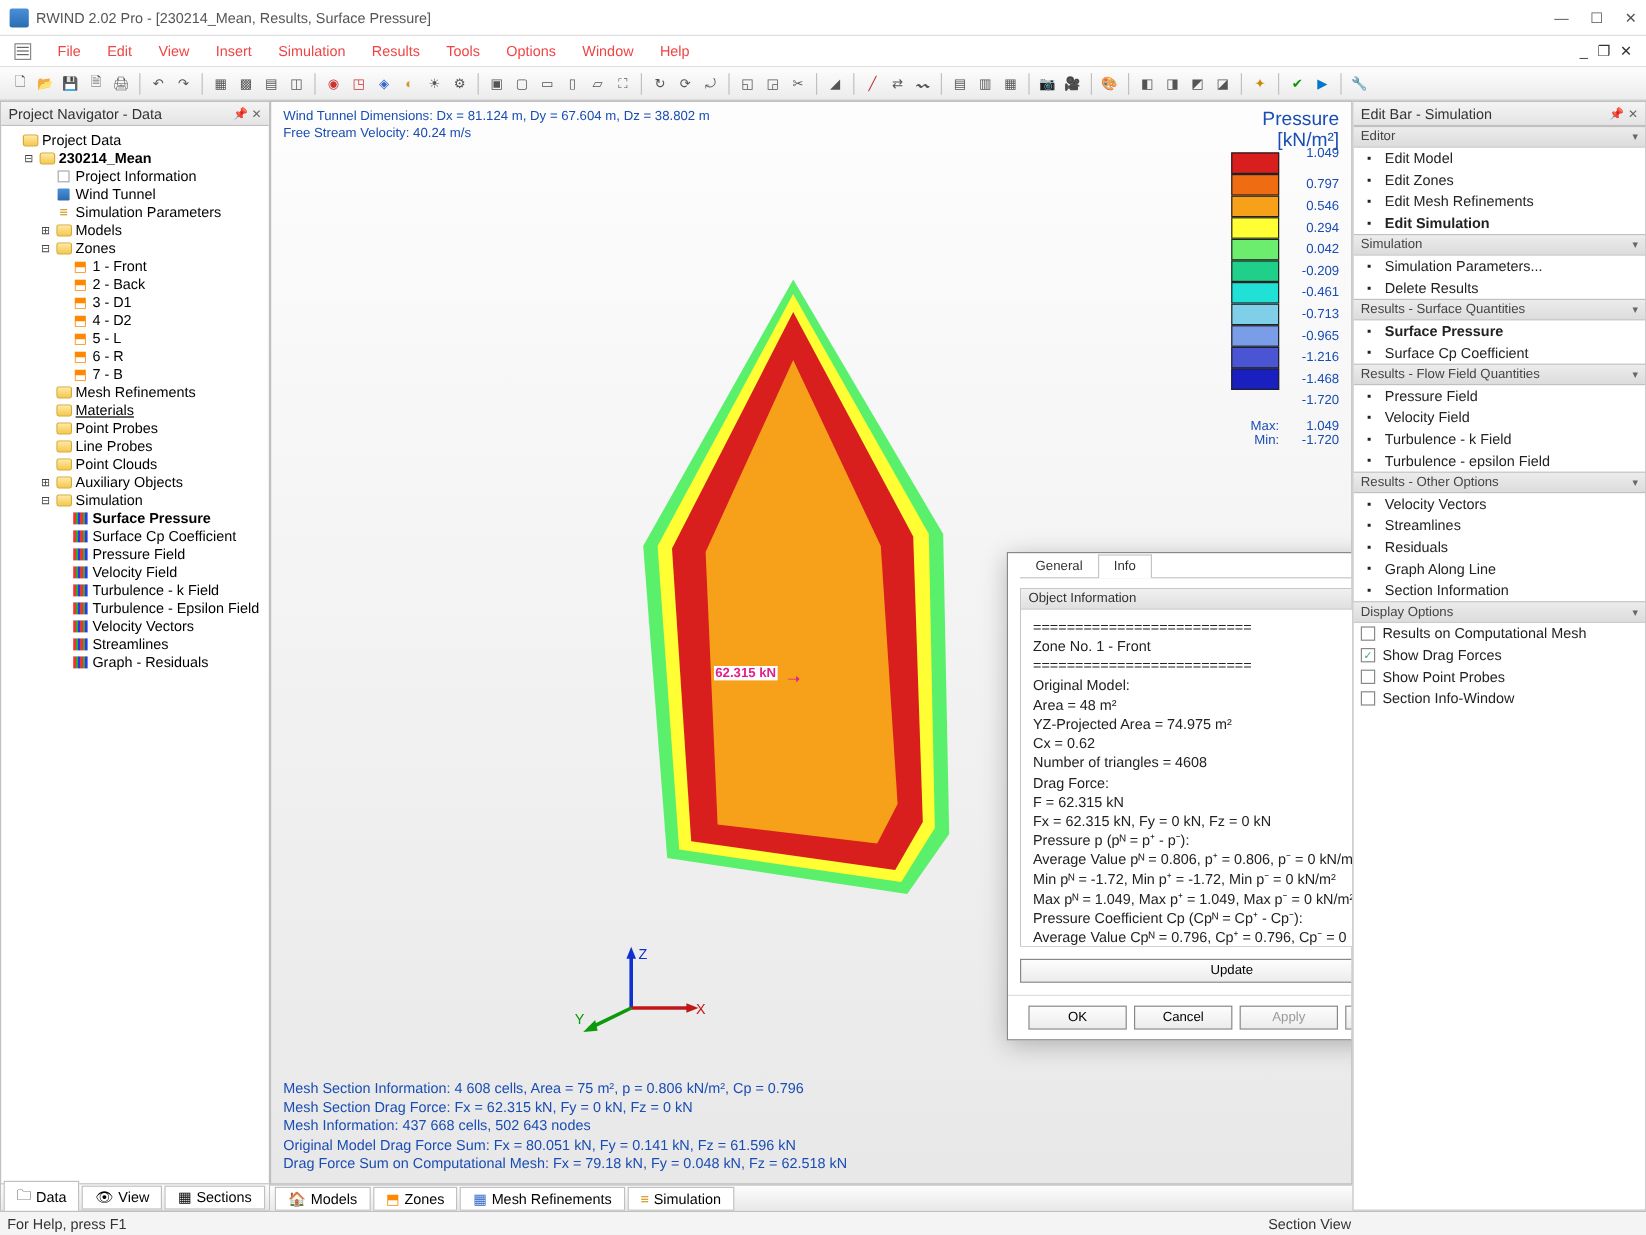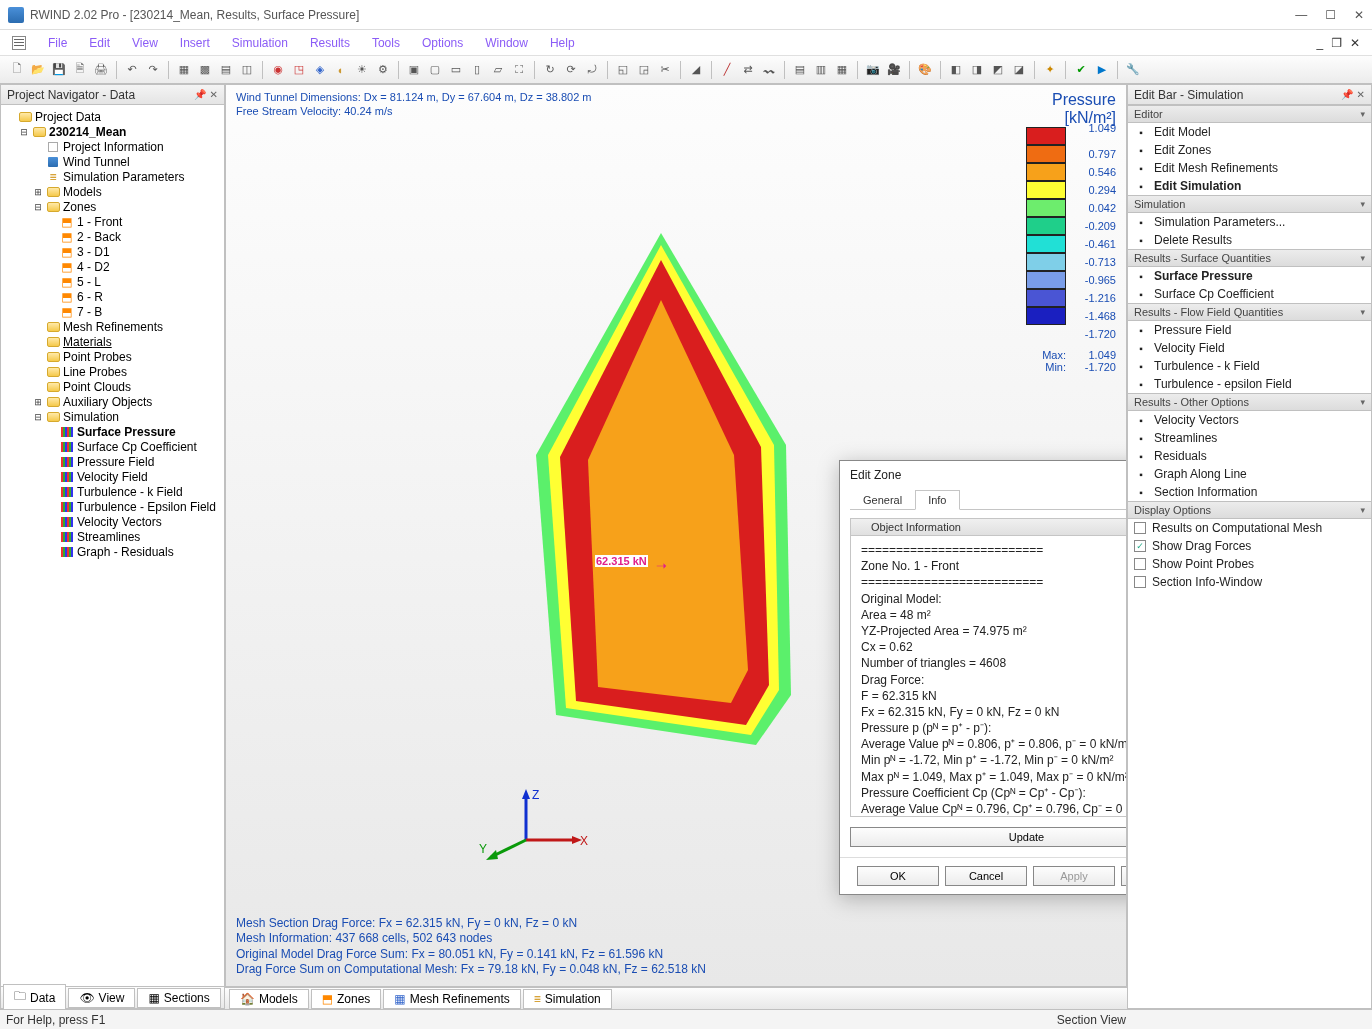--- a/index.html
+++ b/index.html
@@ -2,21 +2,21 @@
 <html><head>
 <meta charset="utf-8">
 <style>
 * { box-sizing: border-box; margin: 0; padding: 0; font-family: 'Segoe UI', Tahoma, sans-serif; font-size: 12px; }
 body { background: #f0f0f0; width: 1372px; height: 1029px; overflow: hidden; display: flex; flex-direction: column; }
 .titlebar { height: 30px; background: #fff; display: flex; align-items: center; padding: 0 8px; border-bottom: 1px solid #ddd; }
 .titlebar-icon { width: 16px; height: 16px; margin-right: 6px; background: linear-gradient(#4a90d9,#2b6cb0); border-radius: 2px; }
 .titlebar-text { flex: 1; color: #555; }
 .win-controls { display: flex; gap: 18px; color: #555; }
 .menubar { height: 26px; background: #fff; display: flex; align-items: center; padding: 0 12px; gap: 22px; border-bottom: 1px solid #e0e0e0; }
-.menubar-item { color: #8b5cf6; cursor: default; }
+.menubar-item { color: #ef4444; cursor: default; }
 .menubar-left { display:flex; align-items:center; gap:10px; }
 .hamburger { width:14px; height:14px; border:1px solid #888; display:flex; flex-direction:column; justify-content:space-evenly; padding:1px; }
 .hamburger div { height:1px; background:#666; }
 .mdi-controls { margin-left:auto; display:flex; gap:8px; color:#333;}
 .toolbar { height: 28px; background: linear-gradient(#fdfdfd,#ececec); display: flex; align-items: center; padding: 0 8px; gap: 3px; border-bottom: 1px solid #c0c0c0; }
 .tb-btn { width: 18px; height: 18px; display: inline-flex; align-items: center; justify-content: center; font-size: 11px; color: #555; cursor: default; }
 .tb-sep { width: 1px; height: 18px; background: #c0c0c0; margin: 0 3px; }
 .main-row { flex: 1; display: flex; min-height: 0; }
 .panel { background: #fff; display: flex; flex-direction: column; border: 1px solid #c0c0c0; }
 .panel-hdr { background: linear-gradient(#f4f4f4,#e4e4e4); height: 20px; display: flex; align-items: center; padding: 0 6px; font-size: 11px; color: #333; border-bottom: 1px solid #c0c0c0; }
@@ -46,21 +46,21 @@
 .force-lbl { position:absolute; left:369px; top:470px; color:#e0208b; font-size:11px; font-weight:bold; background:#fff; padding:0 1px;}
 .arrow-mark { position:absolute; left:430px; top:473px; color:#e0208b; font-size:13px; }
 .bottom-info { position:absolute; left:10px; bottom:8px; color:#1a4db3; font-size:11px; line-height:1.3; }
 
 .dialog { position:absolute; left:613px; top:375px; width:375px; background:#fff; border:1px solid #888; box-shadow:0 4px 20px rgba(0,0,0,.25); display:flex; flex-direction:column; }
 .dlg-title { height:28px; display:flex; align-items:center; padding:0 10px; font-size:12px; color:#222;}
 .dlg-tabs { display:flex; margin:0 10px; border-bottom:1px solid #c5c5c5;}
 .dlg-tab { padding:3px 12px; border:1px solid transparent; font-size:11px; color:#333; position:relative; top:1px;}
 .dlg-tab.active { background:#fff; border:1px solid #c5c5c5; border-bottom:1px solid #fff;}
 .dlg-group { margin:8px 10px 6px; border:1px solid #c5c5c5; }
-.dlg-group-h { background:linear-gradient(#f0f0f0,#e0e0e0); padding:2px 20px; font-size:11px; color:#333; border-bottom:1px solid #c5c5c5;}
+.dlg-group-h { background:linear-gradient(#f0f0f0,#e0e0e0); padding:2px 6px; font-size:11px; color:#333; border-bottom:1px solid #c5c5c5;}
 .dlg-body { padding:6px 10px; font-size:11px; color:#222; line-height:1.35; height:280px; overflow:auto; background:#fff;}
 .dlg-btn { padding:3px 20px; border:1px solid #888; background:linear-gradient(#fdfdfd,#ececec); font-size:11px; min-width:82px;}
 .dlg-update { margin:4px 10px 10px; display:inline-block;}
 .dlg-btnrow { display:flex; justify-content:flex-end; gap:6px; padding:8px 10px; border-top:1px solid #ddd;}
 
 .rs-section-h { background:linear-gradient(#ececec,#dcdcdc); padding:2px 6px; font-size:11px; color:#444; border-top:1px solid #c0c0c0; border-bottom:1px solid #c0c0c0; display:flex; align-items:center;}
 .rs-section-h .chev{margin-left:auto; font-size:9px;color:#666;}
 .rs-item { display:flex; align-items:center; height:18px; padding:0 6px; font-size:11px; color:#222; gap:6px; cursor:default;}
 .rs-item.bold{font-weight:bold;}
 .rs-icon{ width:14px; height:14px; display:inline-flex; align-items:center; justify-content:center; font-size:10px;}
@@ -492,30 +492,28 @@
           <span style="width:40px;text-align:right;color:#1a4db3;font-size:11px">Max:</span>
           <span style="flex:1;text-align:right;color:#1a4db3;font-size:11px">1.049</span>
         </div>
         <div style="display:flex;">
           <span style="width:40px;text-align:right;color:#1a4db3;font-size:11px">Min:</span>
           <span style="flex:1;text-align:right;color:#1a4db3;font-size:11px">-1.720</span>
         </div>
       </div>
 
       <div class="bottom-info" id="bottom-info">
+          <div>Mesh Section Information: 4 608 cells, Area = 75 m², p = 0.806 kN/m², Cp = 0.796</div>
           <div>Mesh Section Drag Force: Fx = 62.315 kN, Fy = 0 kN, Fz = 0 kN</div>
           <div>Mesh Information: 437 668 cells, 502 643 nodes</div>
           <div>Original Model Drag Force Sum: Fx = 80.051 kN, Fy = 0.141 kN, Fz = 61.596 kN</div>
           <div>Drag Force Sum on Computational Mesh: Fx = 79.18 kN, Fy = 0.048 kN, Fz = 62.518 kN</div>
         </div>
 
       <div class="dialog">
-        <div class="dlg-title">
-            <span>Edit Zone</span>
-          </div>
         <div class="dlg-tabs">
           <div class="dlg-tab">General</div>
           <div class="dlg-tab active">Info</div>
         </div>
         <div class="dlg-group">
           <div class="dlg-group-h">Object Information</div>
           <div class="dlg-body" id="dlg-body">
               <div>==========================</div>
               <div>Zone No. 1 - Front</div>
               <div>==========================</div>

